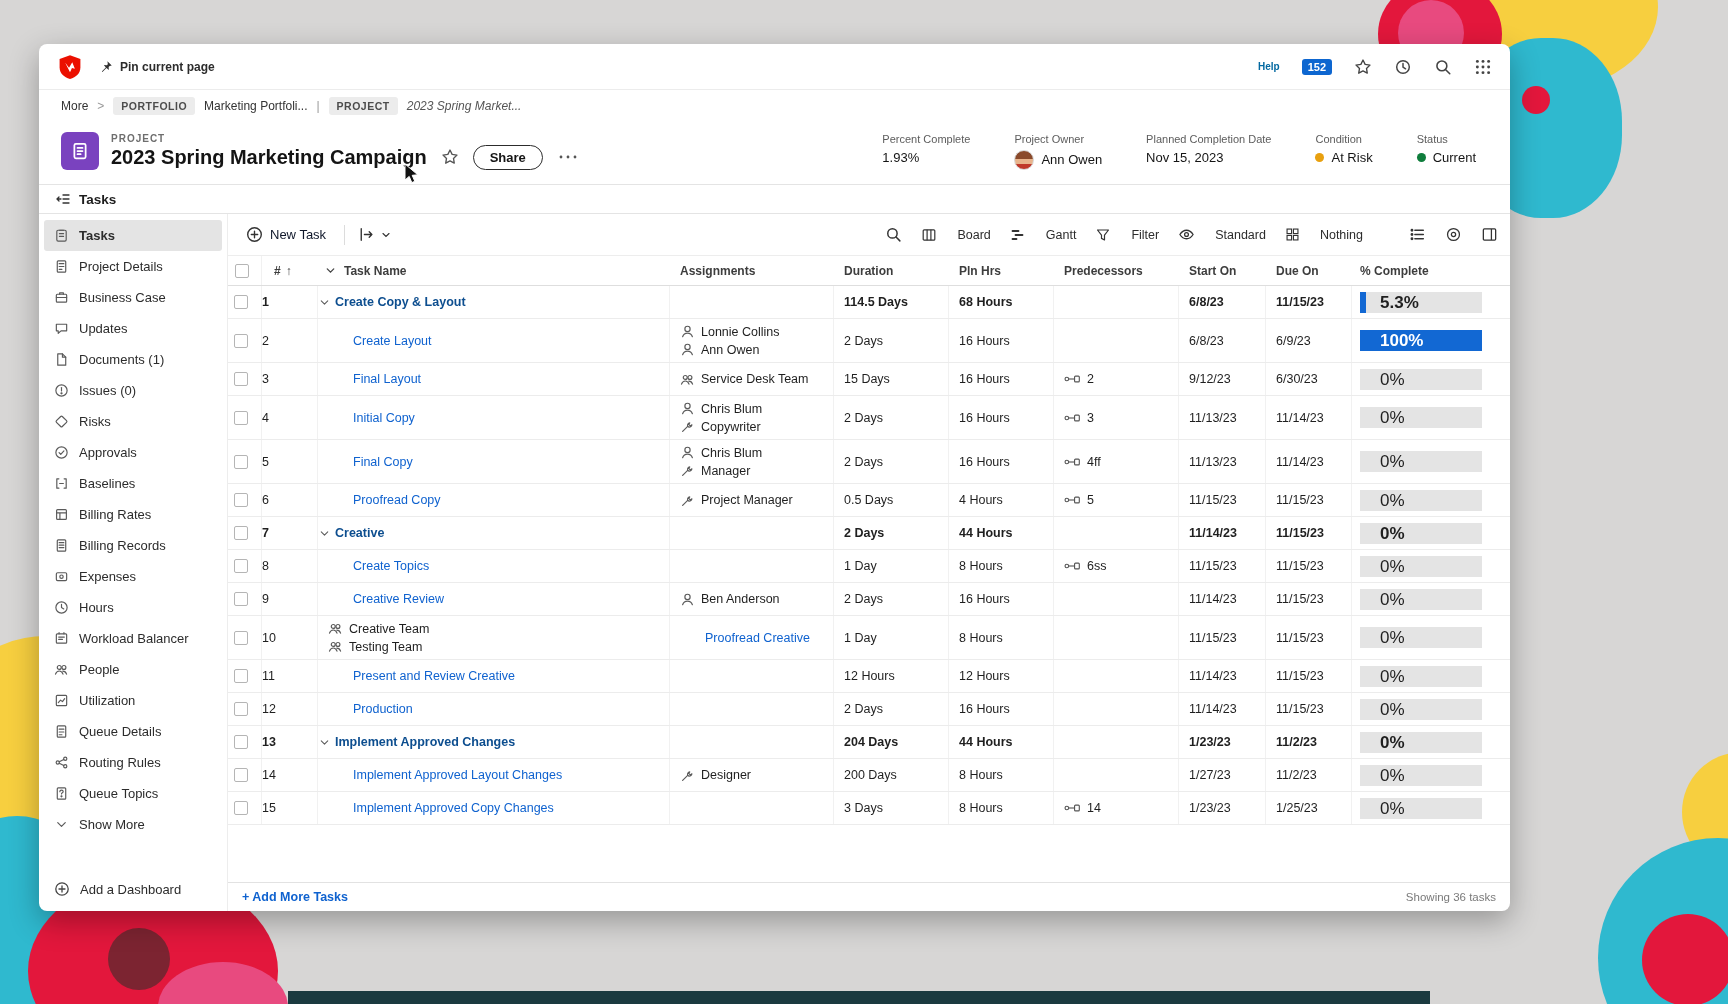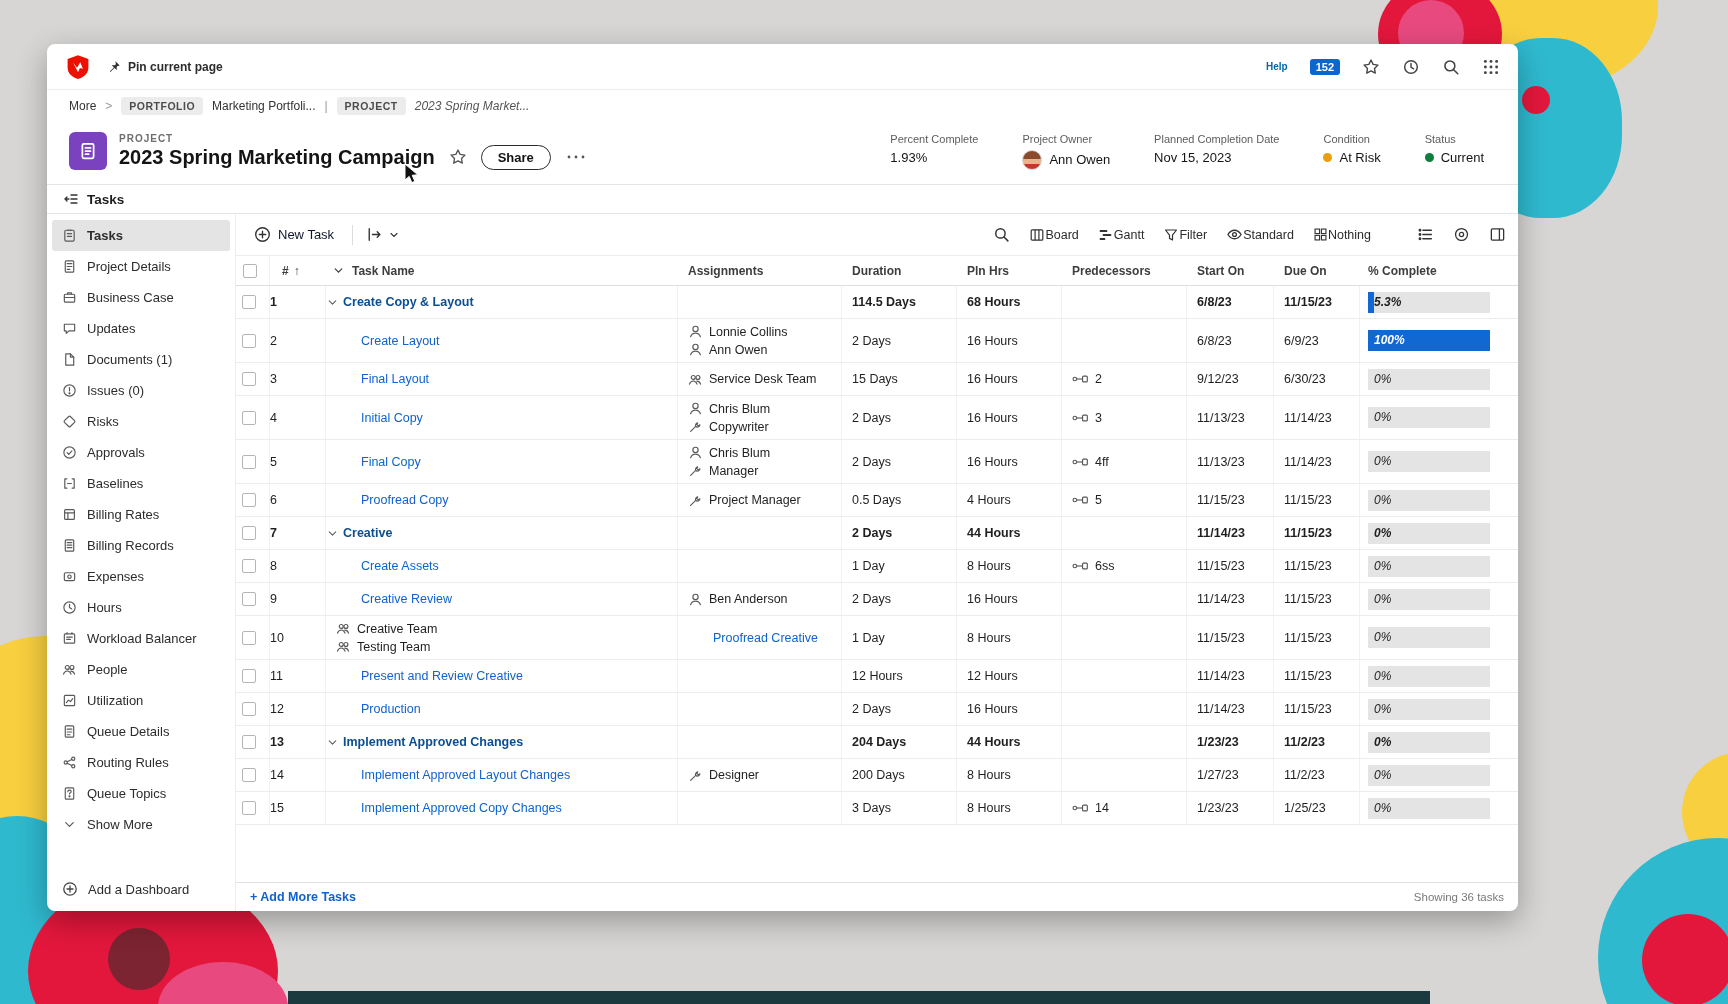--- a/index.html
+++ b/index.html
@@ -7,21 +7,21 @@
   body {
     width:1728px; height:1004px; overflow:hidden; position:relative;
     background:#d7d6d5; font-family:"Liberation Sans", sans-serif; color:#222;
   }
   
   .blob { position:absolute; border-radius:50%; }
   .teal-strip { position:absolute; left:288px; top:991px; width:1142px; height:13px; background:#1b3a40; }
 
   
   .window {
-    position:absolute; left:47px; top:44px; width:1471px; height:867px;
+    position:absolute; left:39px; top:44px; width:1471px; height:867px;
     background:#fff; border-radius:8px; box-shadow:0 10px 30px rgba(0,0,0,.30);
     display:flex; flex-direction:column; overflow:hidden; z-index:5;justify-content:flex-end;
   }
   .icon { display:inline-flex; align-items:center; justify-content:center; flex:0 0 auto; }
 
   
   .topbar { height:46px; display:flex; align-items:center; padding:0 18px; border-bottom:1px solid #ececec; }
   .pin-group { display:flex; align-items:center; gap:7px; margin-left:16px; font-size:12px; font-weight:bold; color:#2c2c2c; cursor:pointer; }
   .topbar-right { margin-left:auto; display:flex; align-items:center; gap:22px; }
   .help { font-size:10px; font-weight:bold; color:#0369a1; cursor:pointer; }
@@ -61,21 +61,21 @@
   .side-footer { margin-top:auto; height:44px; display:flex; align-items:center; gap:10px; padding:0 15px; font-size:13px; color:#2c2c2c; cursor:pointer; }
 
   .main { flex:1; display:flex; flex-direction:column; min-width:0; }
 
   
   .toolbar { height:42px; display:flex; align-items:center; padding:0 12px; border-bottom:1px solid #ededed; }
   .new-task { display:flex; align-items:center; gap:7px; font-size:13px; color:#0f172a; cursor:pointer; padding:0 6px; }
   .tb-divider { width:1px; height:20px; background:#dcdcdc; margin:0 12px; }
   .export-group { display:flex; align-items:center; gap:6px; cursor:pointer; }
   .toolbar-right { margin-left:auto; display:flex; align-items:center; gap:19px; font-size:12.5px; color:#2c2c2c; }
-  .tb-item { display:flex; align-items:center; gap:0; cursor:pointer; white-space:nowrap; }
+  .tb-item { display:flex; align-items:center; gap:20px; cursor:pointer; white-space:nowrap; }
   .tb-gap { width:8px; }
 
   
   .grid-row { display:grid; grid-template-columns:34px 56px 352px 164px 115px 105px 125px 87px 86px minmax(0,1fr); align-items:stretch; }
   .thead { height:30px; font-size:12px; font-weight:bold; color:#3d3d3d; border-bottom:1px solid #dedede; }
   .thead .cell { display:flex; align-items:center; gap:5px; padding-right:6px; }
   .table-body { flex:1; overflow:hidden; }
   .trow { border-bottom:1px solid #ececec; font-size:12.5px; color:#1f1f1f; min-height:33px; }
   .trow .cell { display:flex; align-items:center; border-right:1px solid #f1f1f1; padding:5px 8px 5px 0; min-height:100%; }
   .trow .cell:last-child { border-right:none; }
@@ -88,21 +88,21 @@
   .link { color:#0f62cf; }
   .parent .tname { font-weight:bold; color:#0d4e8f; }
   .b { font-weight:bold; }
   .c-assign { flex-direction:column; align-items:flex-start !important; justify-content:center; gap:3px; padding-left:10px !important; }
   .assign-line { display:flex; align-items:center; gap:6px; white-space:nowrap; }
   .c-dur,.c-hrs,.c-start,.c-due { padding-left:10px !important; }
   .c-pred { gap:6px; padding-left:10px !important; }
   .c-pct { padding-left:8px !important; }
   .pbar { width:122px; height:21px; background:#e4e4e4; position:relative; overflow:hidden; }
   .pfill { position:absolute; left:0; top:0; bottom:0; background:#1268d3; }
-  .plabel { position:relative; font-size:12px; line-height:21px; padding-left:6px; color:#1f1f1f;font-style:italic; }
+  .plabel { position:relative; font-size:17px; line-height:21px; padding-left:20px; color:#1f1f1f; }
   .plabel.white { color:#fff; font-weight:bold; }
   .table-footer { height:29px; border-top:1px solid #e2e2e2; display:flex; align-items:center; justify-content:space-between; padding:0 14px; }
   .add-more { color:#0f62cf; font-size:12.5px; font-weight:bold; cursor:pointer; }
   .showing { color:#7a7a7a; font-size:11.5px; }
 
   .cursor { position:absolute; left:404px; top:163px; z-index:50; pointer-events:none; }
 </style>
 </head>
 <body>
 
@@ -940,21 +940,21 @@
             </div>
           </div>
           <div class="grid-row trow">
             <div class="cell c-check">
               <div class="checkbox"></div>
             </div>
             <div class="cell c-num">
               <span>8</span>
             </div>
             <div class="cell c-name child">
-              <span class="tname link">Create Assets</span>
+              <span class="tname link">Create Topics</span>
             </div>
             <div class="cell c-assign"></div>
             <div class="cell c-dur">
               <span>1 Day</span>
             </div>
             <div class="cell c-hrs">
               <span>8 Hours</span>
             </div>
             <div class="cell c-pred">
               <span class="icon">

